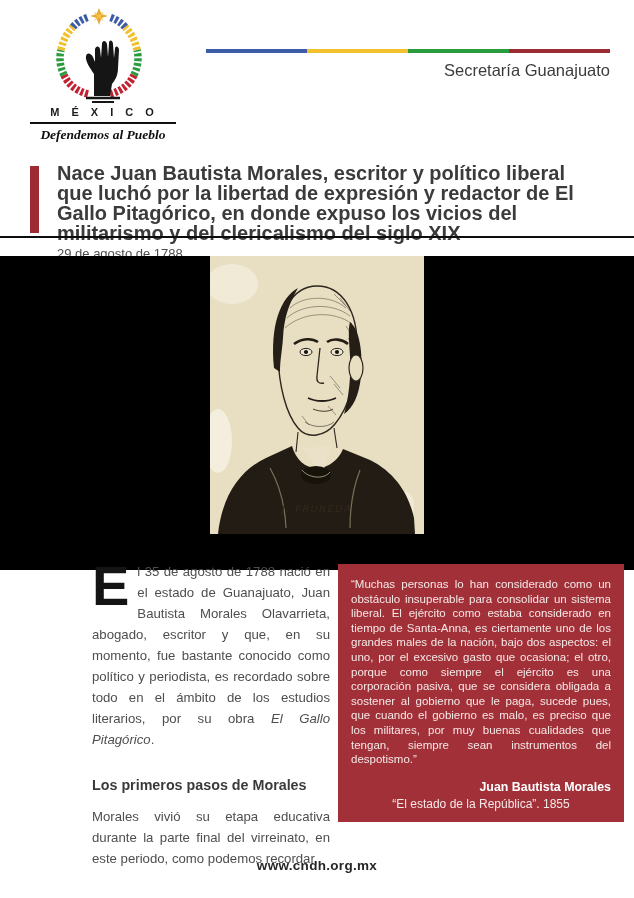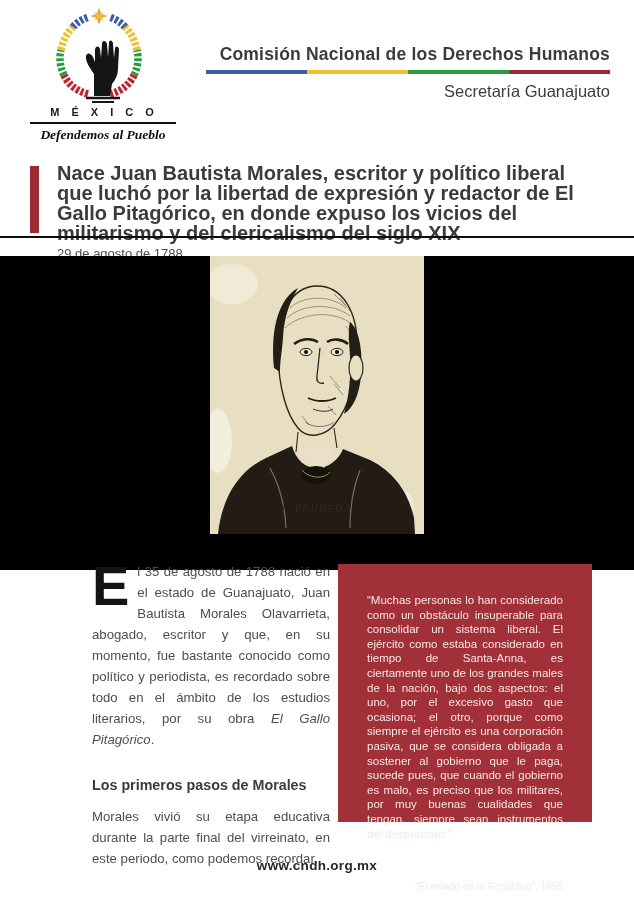--- a/index.html
+++ b/index.html
@@ -32,24 +32,24 @@
   .banner { position:absolute; left:0; top:256px; width:634px; height:314px; background:#000; }
   .portrait { position:absolute; left:210px; top:0; width:214px; height:278px; }
 
   
   .left-col { position:absolute; left:92px; top:561px; width:238px; }
   .dropcap { float:left; font-size:56px; line-height:44px; font-weight:bold; color:#141414; padding:3px 8px 0 0; }
   .body-p { font-size:13.2px; line-height:21px; text-align:justify; color:#4e4e4e; }
   .section-heading { font-size:14.3px; font-weight:bold; color:#3a3a3a; margin-top:27px; }
   .body-p2 { margin-top:13px; }
 
-  .quote-box { position:absolute; left:338px; top:564px; width:254px; height:258px; background:#a23038; padding:29px; }
+  .quote-box { position:absolute; left:338px; top:564px; width:286px; height:258px; background:#a23038; padding:13px; }
   .quote-text { font-size:11.5px; line-height:14.6px; text-align:justify; color:#f4e8e6; }
   .quote-attribution { font-size:12.4px; font-weight:bold; color:#ffffff; text-align:right; margin-top:13px; }
-  .quote-source { font-size:10px; color:#f4e8e6; text-align:right; margin-top:13px; }
+  .quote-source { font-size:12px; color:#f4e8e6; text-align:center; margin-top:3px; }
 
   
   .footer { position:absolute; left:0; top:858px; width:634px; text-align:center; font-size:13.5px; font-weight:bold; color:#262626; letter-spacing:0.3px; }
 </style>
 </head>
 <body>
 
 <div class="page">
 
   <div>
@@ -77,21 +77,20 @@
           <path d="M58,90 L92,90" stroke="#151515" stroke-width="2.5"></path>
           <path d="M64,94 L86,94" stroke="#151515" stroke-width="2"></path>
         </g>
       </svg>
       <div class="logo-country">MÉXICO</div>
       <div class="logo-divider"></div>
       <div class="logo-motto">Defendemos al Pueblo</div>
     </div>
 
     <div class="header-right">
-      <div class="org-title">Comisión Nacional de los Derechos Humanos</div>
       <div class="color-line">
         <span style="background: rgb(61, 92, 168);"></span>
         <span style="background: rgb(240, 192, 47);"></span>
         <span style="background: rgb(42, 156, 63);"></span>
         <span style="background: rgb(156, 43, 51);"></span>
       </div>
       <div class="org-subtitle">Secretaría Guanajuato</div>
     </div>
   </div>
 

